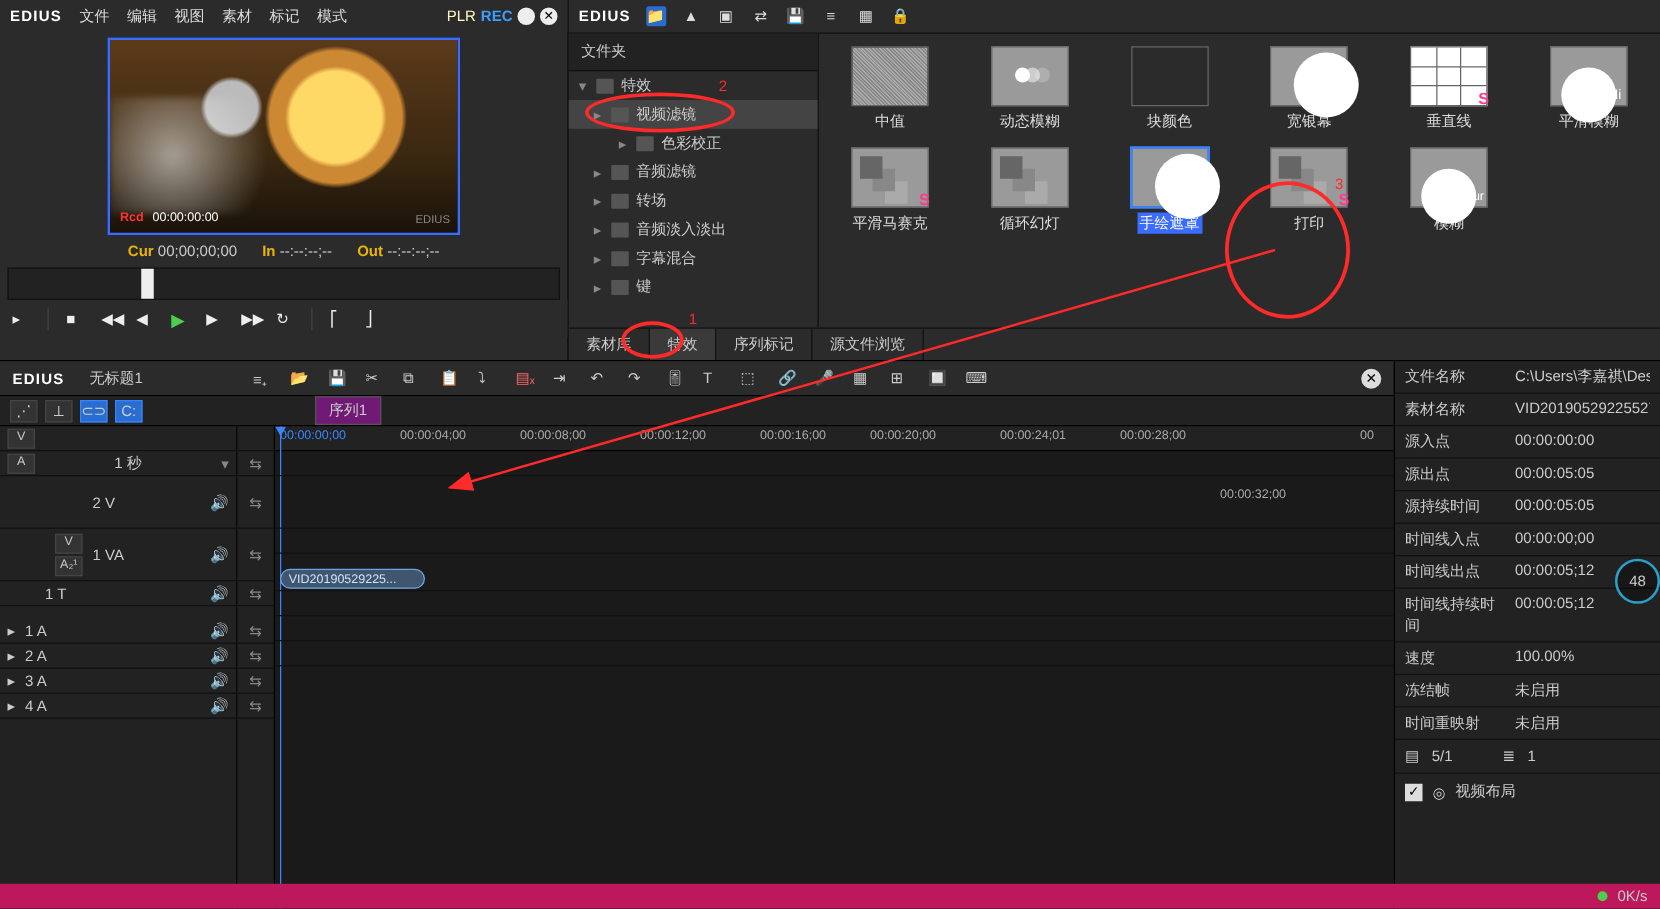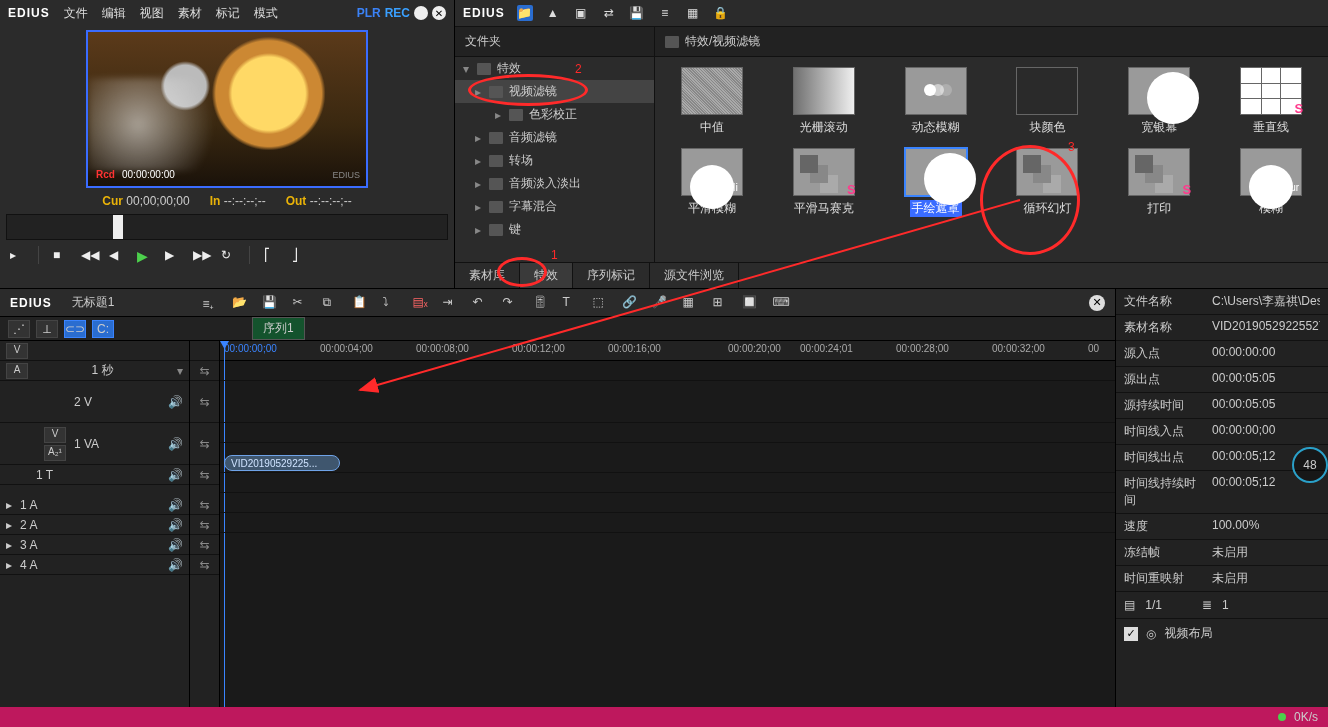--- a/index.html
+++ b/index.html
@@ -3,21 +3,21 @@
 <meta charset="utf-8">
 <style>
 *{margin:0;padding:0;box-sizing:border-box;font-family:"Microsoft YaHei",Arial,sans-serif;font-size:12px;color:#ccc;}
 body{background:#1a1a1a;width:1328px;height:727px;overflow:hidden;position:relative;}
 .top{display:flex;height:288px;}
 .preview-pane{width:455px;background:#2b2b2b;border-right:1px solid #000;display:flex;flex-direction:column;}
 .menu-bar{display:flex;align-items:center;height:26px;background:#2b2b2b;padding:0 8px;gap:14px;}
 .app-title{font-weight:bold;color:#fff;letter-spacing:1px;}
 .menu-item{color:#ddd;cursor:pointer;}
 .plr-group{margin-left:auto;display:flex;align-items:center;gap:4px;}
-.plr{color:#3b82f6;font-weight:bold;}
+.plr{color:#fef9c3;font-weight:normal;}
 .rec{color:#3aa0ff;font-weight:bold;}
 .circ-btn{width:14px;height:14px;border-radius:50%;background:#eee;display:inline-block;}
 .x-btn{width:14px;height:14px;border-radius:50%;background:#eee;color:#000;display:flex;align-items:center;justify-content:center;font-size:10px;}
 .preview{margin:4px auto 2px;width:282px;height:158px;border:2px solid #3a6cff;background:#000;position:relative;overflow:hidden;}
 .prev-img{position:absolute;inset:0;background:radial-gradient(circle at 65% 40%,#ffd966 0 18%,#cc8833 20% 26%,transparent 28%),radial-gradient(circle at 35% 35%,#bbb 0 10%,transparent 12%),linear-gradient(180deg,#5b3a1a,#3a2810 60%,#1a120a);}
 .smoke{position:absolute;left:0;top:30%;width:60%;height:60%;background:radial-gradient(circle at 30% 50%,rgba(255,255,255,.55),transparent 60%);filter:blur(3px);}
 .rec-badge{position:absolute;left:8px;bottom:6px;color:#ff3333;font-size:10px;font-weight:bold;}
 .rec-tc{position:absolute;left:34px;bottom:6px;color:#fff;font-size:10px;}
 .logo-badge{position:absolute;right:6px;bottom:6px;color:#888;font-size:9px;}
 .tc-row{display:flex;gap:20px;justify-content:center;margin-top:4px;color:#ddd;}
@@ -70,21 +70,21 @@
 .tl-pane{height:439px;display:flex;background:#1a1a1a;border-top:1px solid #000;}
 .tl-left{flex:1;display:flex;flex-direction:column;}
 .tl-toolbar{height:28px;display:flex;align-items:center;gap:14px;padding:0 10px;background:#2b2b2b;border-bottom:1px solid #000;}
 .tl-title{font-weight:bold;color:#fff;letter-spacing:1px;margin-right:6px;}
 .tl-ic{width:16px;height:16px;color:#ccc;cursor:pointer;}
 .tl-close{margin-left:auto;width:16px;height:16px;border-radius:50%;background:#ddd;color:#000;display:flex;align-items:center;justify-content:center;font-size:11px;}
 .tl-sub{height:24px;display:flex;align-items:center;background:#222;border-bottom:1px solid #000;}
 .tl-mode{display:flex;gap:6px;padding:0 8px;}
 .mode-btn{width:22px;height:18px;background:#333;border:1px solid #444;display:flex;align-items:center;justify-content:center;}
 .mode-btn.blue{background:#2a6dd0;border-color:#3a84ff;}
-.seq-tab{margin-left:130px;padding:2px 10px;background:#14532d;border:1px solid #555;}
+.seq-tab{margin-left:130px;padding:2px 10px;background:#701a75;border:1px solid #555;}
 .tl-body{flex:1;display:flex;background:#1a1a1a;overflow:hidden;}
 .track-hdr{width:190px;background:#222;border-right:1px solid #000;}
 .track-row{height:20px;display:flex;align-items:center;border-bottom:1px solid #111;padding:0 6px;gap:8px;}
 .track-row.tall{height:42px;padding-left:44px;}
 .track-vbtn{width:22px;height:16px;background:#333;border:1px solid #444;text-align:center;font-size:10px;}
 .track-name{flex:1;color:#ccc;}
 .spk{color:#888;}
 .sync-col{width:30px;background:#222;border-right:1px solid #000;}
 .sync-row{height:20px;border-bottom:1px solid #111;display:flex;align-items:center;justify-content:center;color:#888;}
 .sync-row.tall{height:42px;}
@@ -222,32 +222,24 @@
               <span>字幕混合</span>
             </div>
             <div class="tree-item l1">
               <span class="tree-caret">▸</span>
               <span class="tree-ic"></span>
               <span>键</span>
             </div>
           </div>
       </div>
       <div class="fx-grid-wrap">
-        <div class="fx-grid-hdr">
-            <span class="tree-ic"></span>
-            <span>特效/视频滤镜</span>
-          </div>
         <div class="fx-grid" id="fx-grid">
             <div class="fx-item">
               <div class="fx-thumb thumb-noise"></div>
               <span class="fx-label">中值</span>
-            </div>
-            <div class="fx-item">
-              <div class="fx-thumb thumb-grad"></div>
-              <span class="fx-label">光栅滚动</span>
             </div>
             <div class="fx-item">
               <div class="fx-thumb thumb-dot"></div>
               <span class="fx-label">动态模糊</span>
             </div>
             <div class="fx-item">
               <div class="fx-thumb thumb-block"></div>
               <span class="fx-label">块颜色</span>
             </div>
             <div class="fx-item">
@@ -266,26 +258,26 @@
               <div class="fx-thumb thumb-sun thumb-hi"></div>
               <span class="fx-label">平滑模糊</span>
             </div>
             <div class="fx-item">
               <div class="fx-thumb thumb-sq">
                 <span class="s-badge">S</span>
               </div>
               <span class="fx-label">平滑马赛克</span>
             </div>
             <div class="fx-item">
+              <div class="fx-thumb thumb-sq"></div>
+              <span class="fx-label">循环幻灯</span>
+            </div>
+            <div class="fx-item">
               <div class="fx-thumb thumb-curve sel"></div>
               <span class="fx-label sel">手绘遮罩</span>
-            </div>
-            <div class="fx-item">
-              <div class="fx-thumb thumb-sq"></div>
-              <span class="fx-label">循环幻灯</span>
             </div>
             <div class="fx-item">
               <div class="fx-thumb thumb-sq">
                 <span class="s-badge">S</span>
               </div>
               <span class="fx-label">打印</span>
             </div>
             <div class="fx-item">
               <div class="fx-thumb thumb-sun thumb-blur"></div>
               <span class="fx-label">模糊</span>
@@ -402,24 +394,24 @@
           <div class="sync-row">⇆</div>
           <div class="sync-row">⇆</div>
       </div>
       <div class="tl-canvas">
         <div class="ruler" id="ruler">
             <span class="ruler-tc tc0" style="left: 4px;">00:00:00;00</span>
             <span class="ruler-tc" style="left: 100px;">00:00:04;00</span>
             <span class="ruler-tc" style="left: 196px;">00:00:08;00</span>
             <span class="ruler-tc" style="left: 292px;">00:00:12;00</span>
             <span class="ruler-tc" style="left: 388px;">00:00:16;00</span>
-            <span class="ruler-tc" style="left: 508px;">00:00:20;00</span>
+            <span class="ruler-tc" style="left: 476px;">00:00:20;00</span>
             <span class="ruler-tc" style="left: 580px;">00:00:24;01</span>
             <span class="ruler-tc" style="left: 676px;">00:00:28;00</span>
-            <span class="ruler-tc" style="left: 772px;">00:00:32;00</span>
+            <span class="ruler-tc" style="left: 756px; margin-top: 47px;">00:00:32;00</span>
             <span class="ruler-tc" style="left: 868px;">00</span>
           </div>
         <div class="playhead"></div>
         <div class="clip-row"></div>
         <div class="clip-row tall"></div>
         <div class="clip-row"></div>
         <div style="height:10px"></div>
         <div class="clip-row">
           <div class="aclip">
               <span class="clip-lbl">VID20190529225...</span>
@@ -473,21 +465,21 @@
           <span class="prop-k">冻结帧</span>
           <span class="prop-v">未启用</span>
         </div>
         <div class="prop-row">
           <span class="prop-k">时间重映射</span>
           <span class="prop-v">未启用</span>
         </div>
       </div>
     <div class="prop-page">
       <span>▤</span>
-        <span>1/1</span>
+        <span>5/1</span>
       <span style="width:20px"></span>
       <span>≣</span>
         <span>1</span>
     </div>
     <div class="prop-chk">
       <span class="chk">✓</span>
       <span>◎</span>
       <span>视频布局</span>
     </div>
   </div>

